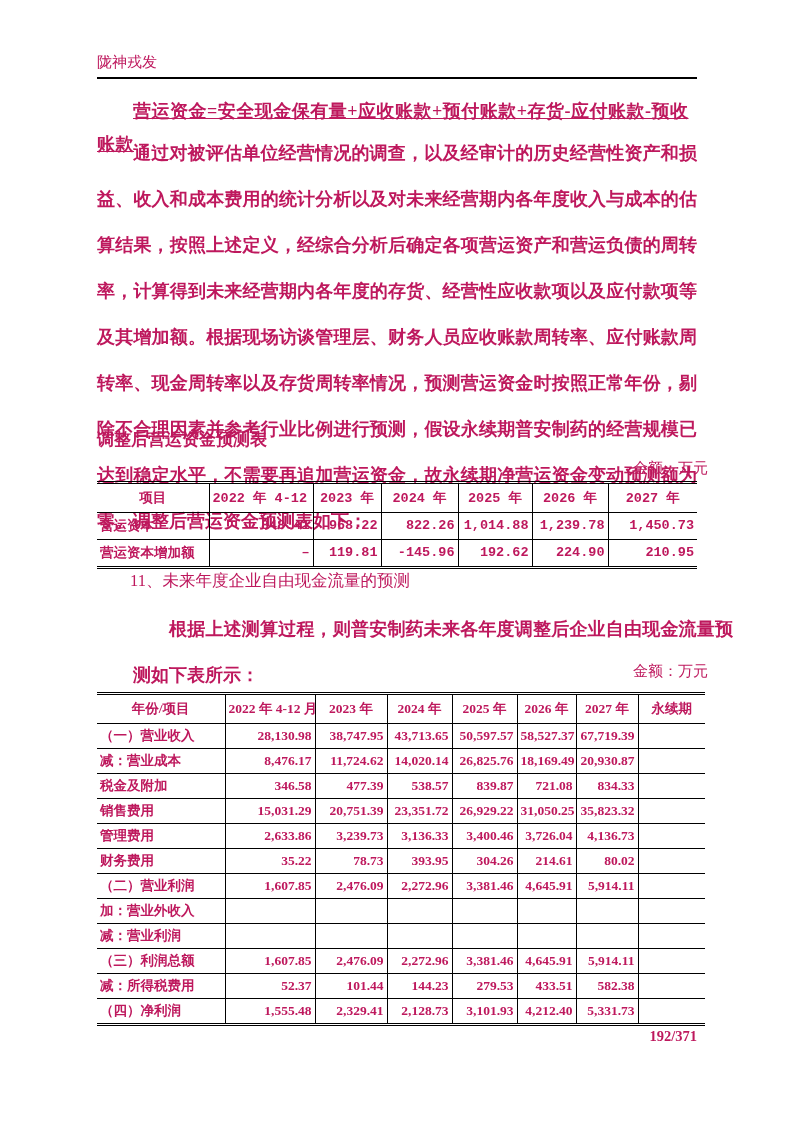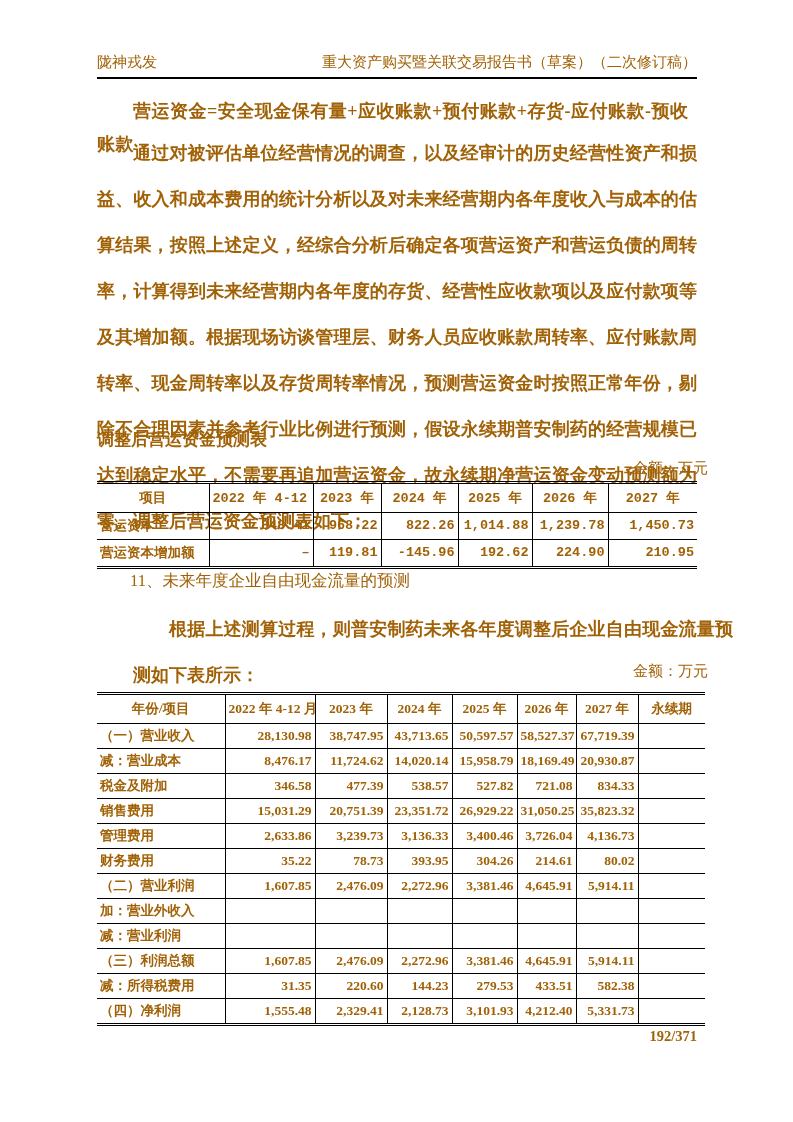--- a/index.html
+++ b/index.html
@@ -2,38 +2,38 @@
 <html><head>
 <meta charset="utf-8">
 <style>
   html,body { margin:0; padding:0; background:#888; }
   .page {
     position:relative;
     width:793px; height:1122px;
     margin:0 auto;
     background:#ffffff;
     font-family:"Liberation Serif","DejaVu Serif",serif;
-    color:#a16207;
+    color:#be185d;
     overflow:hidden;
   }
   .abs { position:absolute; }
 
   
   .doc-header {
     left:97px; width:600px; top:52px;
     display:flex; justify-content:space-between; align-items:flex-end;
     font-size:15px; line-height:20px;
     border-bottom:2px solid #000; padding-bottom:5px;
   }
 
   
   .formula {
     left:97px; width:600px; top:95px;
     font-weight:bold; font-size:18px; line-height:33px;
-    text-indent:2em; letter-spacing:0.5px;
+    text-indent:2em; letter-spacing:0.5px;text-decoration:underline;
   }
   .para {
     left:97px; width:600px;
     font-weight:bold; font-size:18px; line-height:46px;
     text-align:justify; text-indent:2em;
   }
   .p1 { top:130px; }
   .p2 { top:606px;margin-left:36px; }
 
   .tbl-title {
@@ -84,21 +84,20 @@
     text-align:right; font-weight:bold; font-size:14.5px;
   }
 </style>
 </head>
 <body>
 
 <div class="page">
 
   <div class="abs doc-header">
     <span>陇神戎发</span>
-    <span>重大资产购买暨关联交易报告书（草案）（二次修订稿）</span>
   </div>
 
   <div class="abs formula">营运资金=安全现金保有量+应收账款+预付账款+存货-应付账款-预收账款</div>
 
   <div class="abs para p1">通过对被评估单位经营情况的调查，以及经审计的历史经营性资产和损益、收入和成本费用的统计分析以及对未来经营期内各年度收入与成本的估算结果，按照上述定义，经综合分析后确定各项营运资产和营运负债的周转率，计算得到未来经营期内各年度的存货、经营性应收款项以及应付款项等及其增加额。根据现场访谈管理层、财务人员应收账款周转率、应付账款周转率、现金周转率以及存货周转率情况，预测营运资金时按照正常年份，剔除不合理因素并参考行业比例进行预测，假设永续期普安制药的经营规模已达到稳定水平，不需要再追加营运资金，故永续期净营运资金变动预测额为零。调整后营运资金预测表如下：</div>
 
   <div class="abs tbl-title">调整后营运资金预测表</div>
   <div class="abs unit u1">金额：万元</div>
 
   <div class="abs tbl-wrap tw1">
@@ -179,31 +178,31 @@
         <td class="num">50,597.57</td>
         <td class="num">58,527.37</td>
         <td class="num">67,719.39</td>
         <td class="num"></td>
       </tr>
       <tr>
         <td class="label-cell">减：营业成本</td>
         <td class="num">8,476.17</td>
         <td class="num">11,724.62</td>
         <td class="num">14,020.14</td>
-        <td class="num">15,958.79</td>
+        <td class="num">26,825.76</td>
         <td class="num">18,169.49</td>
         <td class="num">20,930.87</td>
         <td class="num"></td>
       </tr>
       <tr>
         <td class="label-cell">税金及附加</td>
         <td class="num">346.58</td>
         <td class="num">477.39</td>
         <td class="num">538.57</td>
-        <td class="num">527.82</td>
+        <td class="num">839.87</td>
         <td class="num">721.08</td>
         <td class="num">834.33</td>
         <td class="num"></td>
       </tr>
       <tr>
         <td class="label-cell">销售费用</td>
         <td class="num">15,031.29</td>
         <td class="num">20,751.39</td>
         <td class="num">23,351.72</td>
         <td class="num">26,929.22</td>
@@ -266,22 +265,22 @@
         <td class="num">1,607.85</td>
         <td class="num">2,476.09</td>
         <td class="num">2,272.96</td>
         <td class="num">3,381.46</td>
         <td class="num">4,645.91</td>
         <td class="num">5,914.11</td>
         <td class="num"></td>
       </tr>
       <tr>
         <td class="label-cell">减：所得税费用</td>
-        <td class="num">31.35</td>
-        <td class="num">220.60</td>
+        <td class="num">52.37</td>
+        <td class="num">101.44</td>
         <td class="num">144.23</td>
         <td class="num">279.53</td>
         <td class="num">433.51</td>
         <td class="num">582.38</td>
         <td class="num"></td>
       </tr>
       <tr>
         <td class="label-cell">（四）净利润</td>
         <td class="num">1,555.48</td>
         <td class="num">2,329.41</td>

